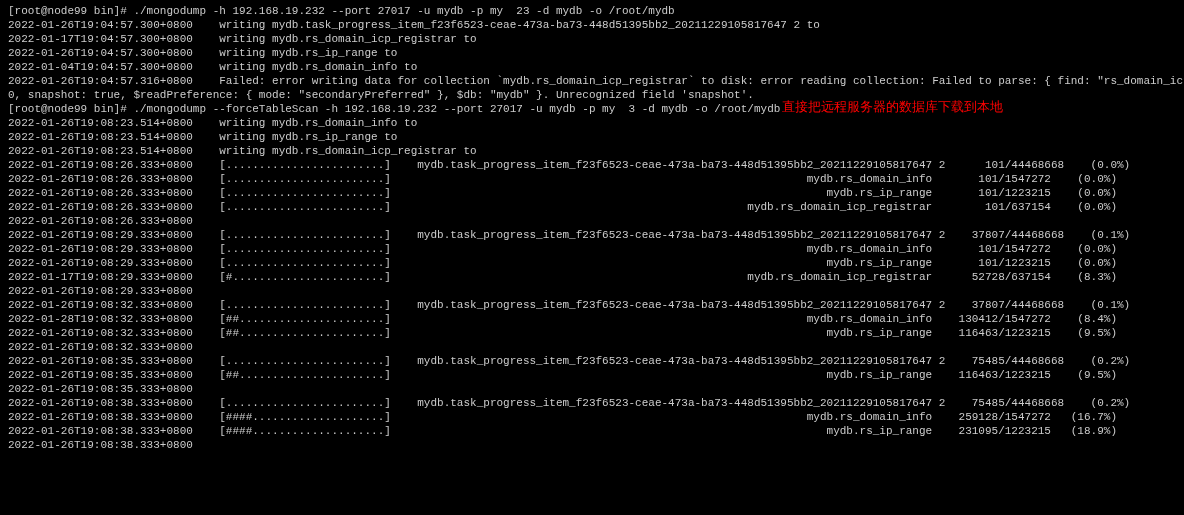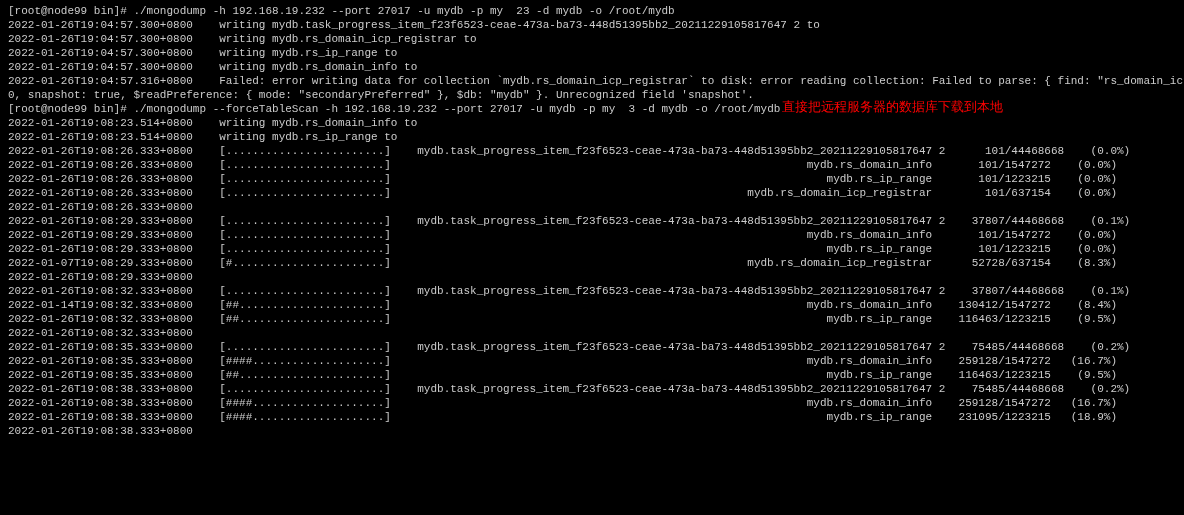--- a/index.html
+++ b/index.html
@@ -18,44 +18,45 @@
   .line { white-space: pre; }
   .annot { color: #f00; font-family: "Microsoft YaHei", sans-serif; font-size: 13px; position: absolute; }
   .mask { background: #000; color: #000; }
 </style>
 </head>
 <body>
 
 <div id="terminal">
     <div class="line"><span>[root@node99 bin]# </span>./mongodump -h 192.168.19.232 --port 27017 -u mydb -p my<span class="mask">db</span>23 -d mydb -o /root/mydb</div>
     <div class="line">2022-01-26T19:04:57.300+0800    writing mydb.task_progress_item_f23f6523-ceae-473a-ba73-448d51395bb2_20211229105817647 2 to</div>
-    <div class="line">2022-01-26T19:04:57.300+0800    writing mydb.rs_domain_icp_registrar to</div>
+    <div class="line">2022-01-17T19:04:57.300+0800    writing mydb.rs_domain_icp_registrar to</div>
     <div class="line">2022-01-26T19:04:57.300+0800    writing mydb.rs_ip_range to</div>
-    <div class="line">2022-01-26T19:04:57.300+0800    writing mydb.rs_domain_info to</div>
+    <div class="line">2022-01-04T19:04:57.300+0800    writing mydb.rs_domain_info to</div>
     <div class="line">2022-01-26T19:04:57.316+0800    Failed: error writing data for collection `mydb.rs_domain_icp_registrar` to disk: error reading collection: Failed to parse: { find: "rs_domain_icp_registrar", skip:</div>
     <div class="line">0, snapshot: true, $readPreference: { mode: "secondaryPreferred" }, $db: "mydb" }. Unrecognized field 'snapshot'.</div>
     <div class="line"><span>[root@node99 bin]# </span>./mongodump --forceTableScan -h 192.168.19.232 --port 27017 -u mydb -p my<span class="mask">db</span>3 -d mydb -o /root/mydb</div>
     <div class="line">2022-01-26T19:08:23.514+0800    writing mydb.rs_domain_info to</div>
     <div class="line">2022-01-26T19:08:23.514+0800    writing mydb.rs_ip_range to</div>
+    <div class="line">2022-01-26T19:08:23.514+0800    writing mydb.rs_domain_icp_registrar to</div>
     <div class="line">2022-01-26T19:08:26.333+0800    [........................]    mydb.task_progress_item_f23f6523-ceae-473a-ba73-448d51395bb2_20211229105817647 2      101/44468668    (0.0%)</div>
     <div class="line">2022-01-26T19:08:26.333+0800    [........................]                                                               mydb.rs_domain_info       101/1547272    (0.0%)</div>
     <div class="line">2022-01-26T19:08:26.333+0800    [........................]                                                                  mydb.rs_ip_range       101/1223215    (0.0%)</div>
     <div class="line">2022-01-26T19:08:26.333+0800    [........................]                                                      mydb.rs_domain_icp_registrar        101/637154    (0.0%)</div>
     <div class="line">2022-01-26T19:08:26.333+0800</div>
     <div class="line">2022-01-26T19:08:29.333+0800    [........................]    mydb.task_progress_item_f23f6523-ceae-473a-ba73-448d51395bb2_20211229105817647 2    37807/44468668    (0.1%)</div>
     <div class="line">2022-01-26T19:08:29.333+0800    [........................]                                                               mydb.rs_domain_info       101/1547272    (0.0%)</div>
     <div class="line">2022-01-26T19:08:29.333+0800    [........................]                                                                  mydb.rs_ip_range       101/1223215    (0.0%)</div>
-    <div class="line">2022-01-07T19:08:29.333+0800    [#.......................]                                                      mydb.rs_domain_icp_registrar      52728/637154    (8.3%)</div>
+    <div class="line">2022-01-17T19:08:29.333+0800    [#.......................]                                                      mydb.rs_domain_icp_registrar      52728/637154    (8.3%)</div>
     <div class="line">2022-01-26T19:08:29.333+0800</div>
     <div class="line">2022-01-26T19:08:32.333+0800    [........................]    mydb.task_progress_item_f23f6523-ceae-473a-ba73-448d51395bb2_20211229105817647 2    37807/44468668    (0.1%)</div>
-    <div class="line">2022-01-14T19:08:32.333+0800    [##......................]                                                               mydb.rs_domain_info    130412/1547272    (8.4%)</div>
+    <div class="line">2022-01-28T19:08:32.333+0800    [##......................]                                                               mydb.rs_domain_info    130412/1547272    (8.4%)</div>
     <div class="line">2022-01-26T19:08:32.333+0800    [##......................]                                                                  mydb.rs_ip_range    116463/1223215    (9.5%)</div>
     <div class="line">2022-01-26T19:08:32.333+0800</div>
     <div class="line">2022-01-26T19:08:35.333+0800    [........................]    mydb.task_progress_item_f23f6523-ceae-473a-ba73-448d51395bb2_20211229105817647 2    75485/44468668    (0.2%)</div>
-    <div class="line">2022-01-26T19:08:35.333+0800    [####....................]                                                               mydb.rs_domain_info    259128/1547272   (16.7%)</div>
     <div class="line">2022-01-26T19:08:35.333+0800    [##......................]                                                                  mydb.rs_ip_range    116463/1223215    (9.5%)</div>
+    <div class="line">2022-01-26T19:08:35.333+0800</div>
     <div class="line">2022-01-26T19:08:38.333+0800    [........................]    mydb.task_progress_item_f23f6523-ceae-473a-ba73-448d51395bb2_20211229105817647 2    75485/44468668    (0.2%)</div>
     <div class="line">2022-01-26T19:08:38.333+0800    [####....................]                                                               mydb.rs_domain_info    259128/1547272   (16.7%)</div>
     <div class="line">2022-01-26T19:08:38.333+0800    [####....................]                                                                  mydb.rs_ip_range    231095/1223215   (18.9%)</div>
     <div class="line">2022-01-26T19:08:38.333+0800</div>
   </div>
 
 <div class="annot" style="left:770px; top:100px;margin-left:12px;">直接把远程服务器的数据库下载到本地</div>
 
 </body></html>

